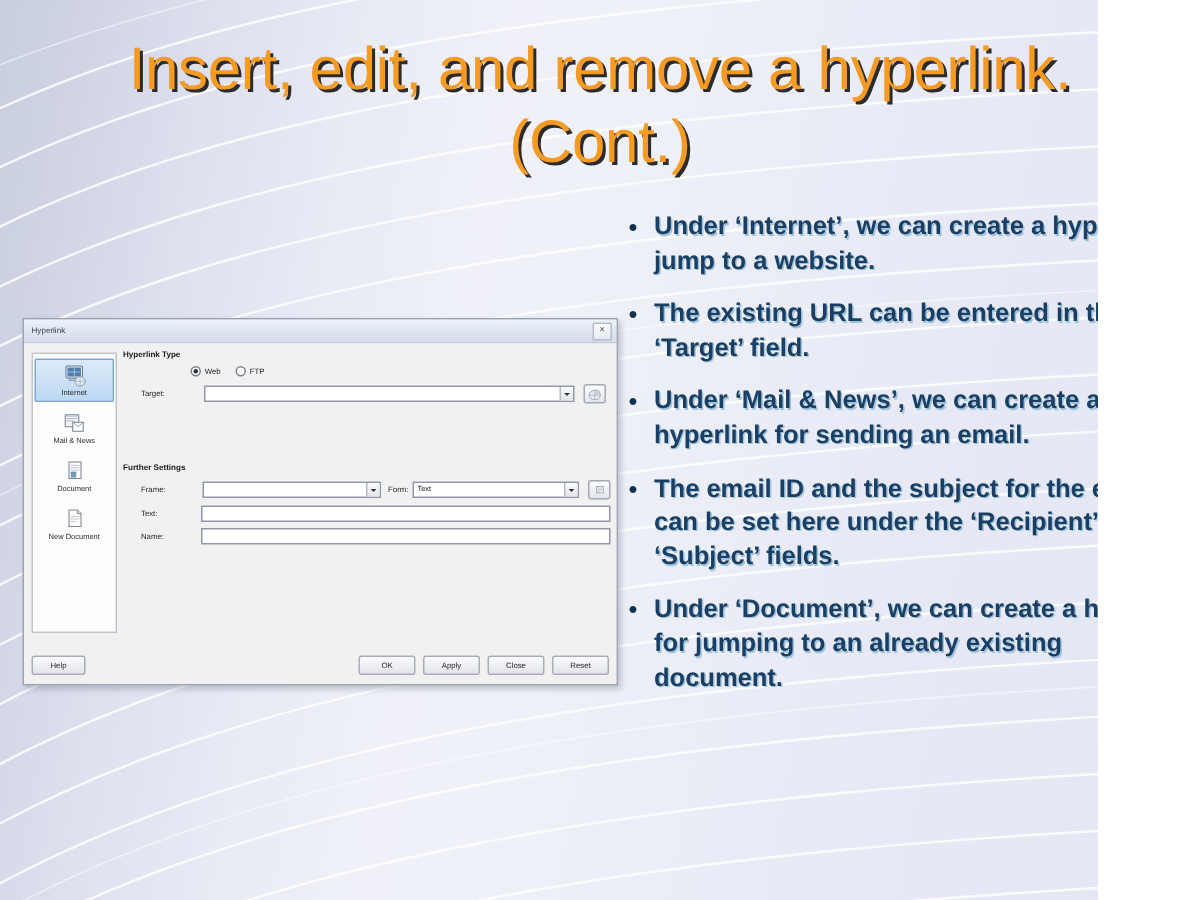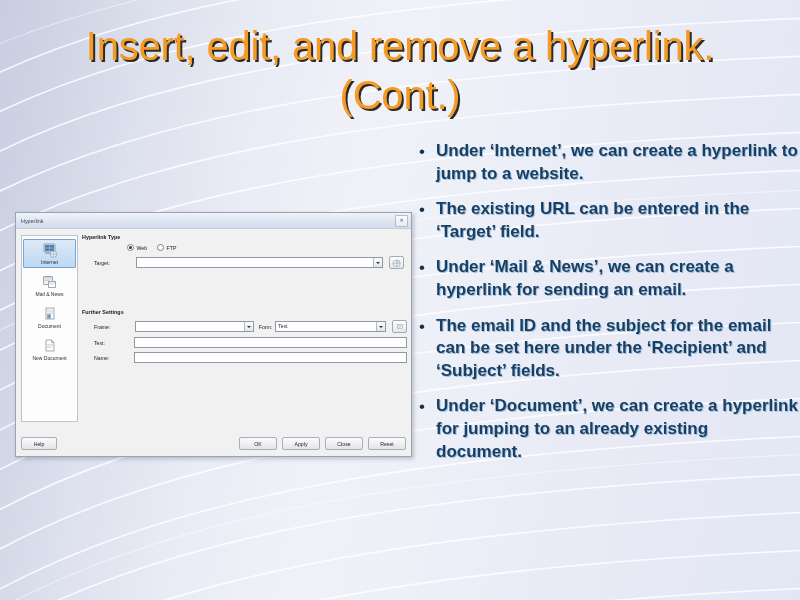--- a/index.html
+++ b/index.html
@@ -6,21 +6,21 @@
     margin: 0;
     padding: 0;
     width: 800px;
     height: 600px;
     overflow: hidden;
     font-family: "Liberation Sans", sans-serif;
   }
 
   #slide {
     position: relative;
-    width: 800px;
+    width: 732px;
     height: 600px;
     overflow: hidden;
     background:
       linear-gradient(100deg,
         #c8cde0 0%,
         #d2d6e6 9%,
         #dee1ee 18%,
         #e9ebf5 30%,
         #f0f1f8 42%,
         #eef0f8 55%,

